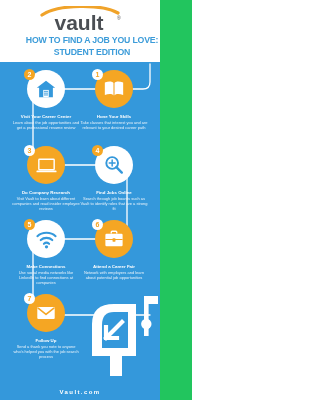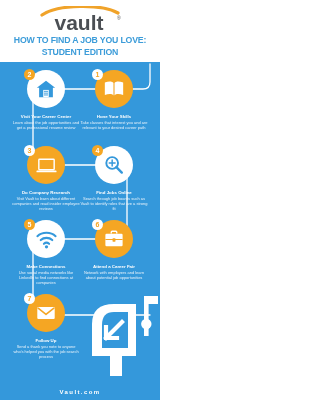--- a/index.html
+++ b/index.html
@@ -5,21 +5,21 @@
   html, body {
     margin: 0;
     padding: 0;
     background: #ffffff;
   }
   body {
     font-family: "Liberation Sans", sans-serif;
   }
   .poster {
     position: relative;
-    width: 160px;
+    width: 192px;
     height: 400px;
     overflow: hidden;
     background: #22c55e;
   }
 
   
   .header {
     position: absolute;
     left: 0; top: 0;
     width: 160px;
@@ -32,20 +32,21 @@
     width: 160px;
     height: 26px;
     text-align: center;
   }
   .logo-svg { display: block; margin: 0 auto; }
   .title-block {
     position: absolute;
     left: 0; top: 34px;
     width: 160px;
     text-align: center;
+    padding-left: 12px;
   }
   .title-line {
     color: #3c9cd9;
     font-weight: bold;
     font-size: 9.5px;
     line-height: 11.5px;
     letter-spacing: -0.2px;
     transform: scaleX(0.92);
   }
 

